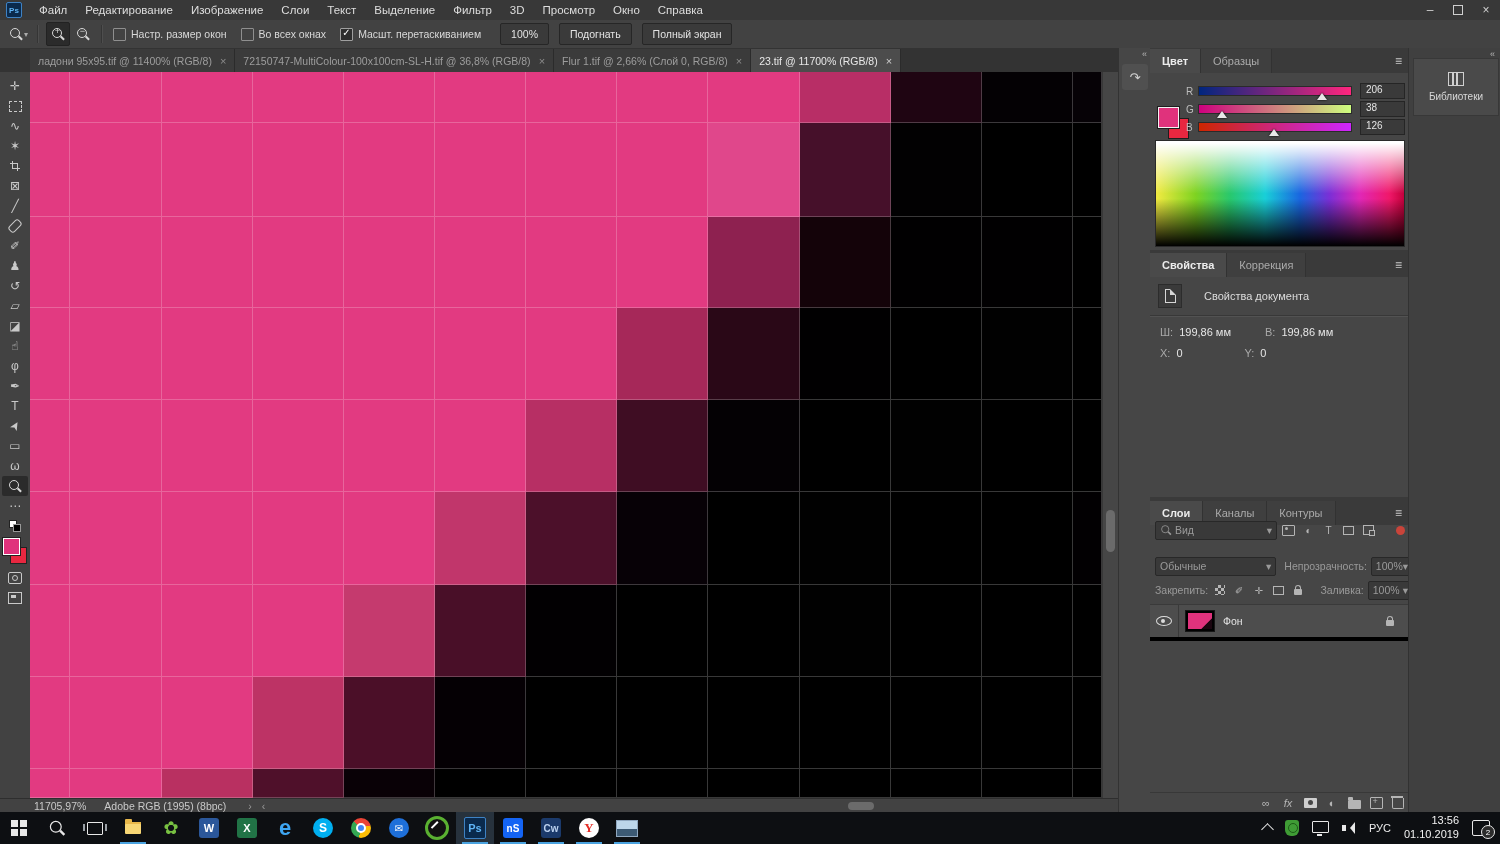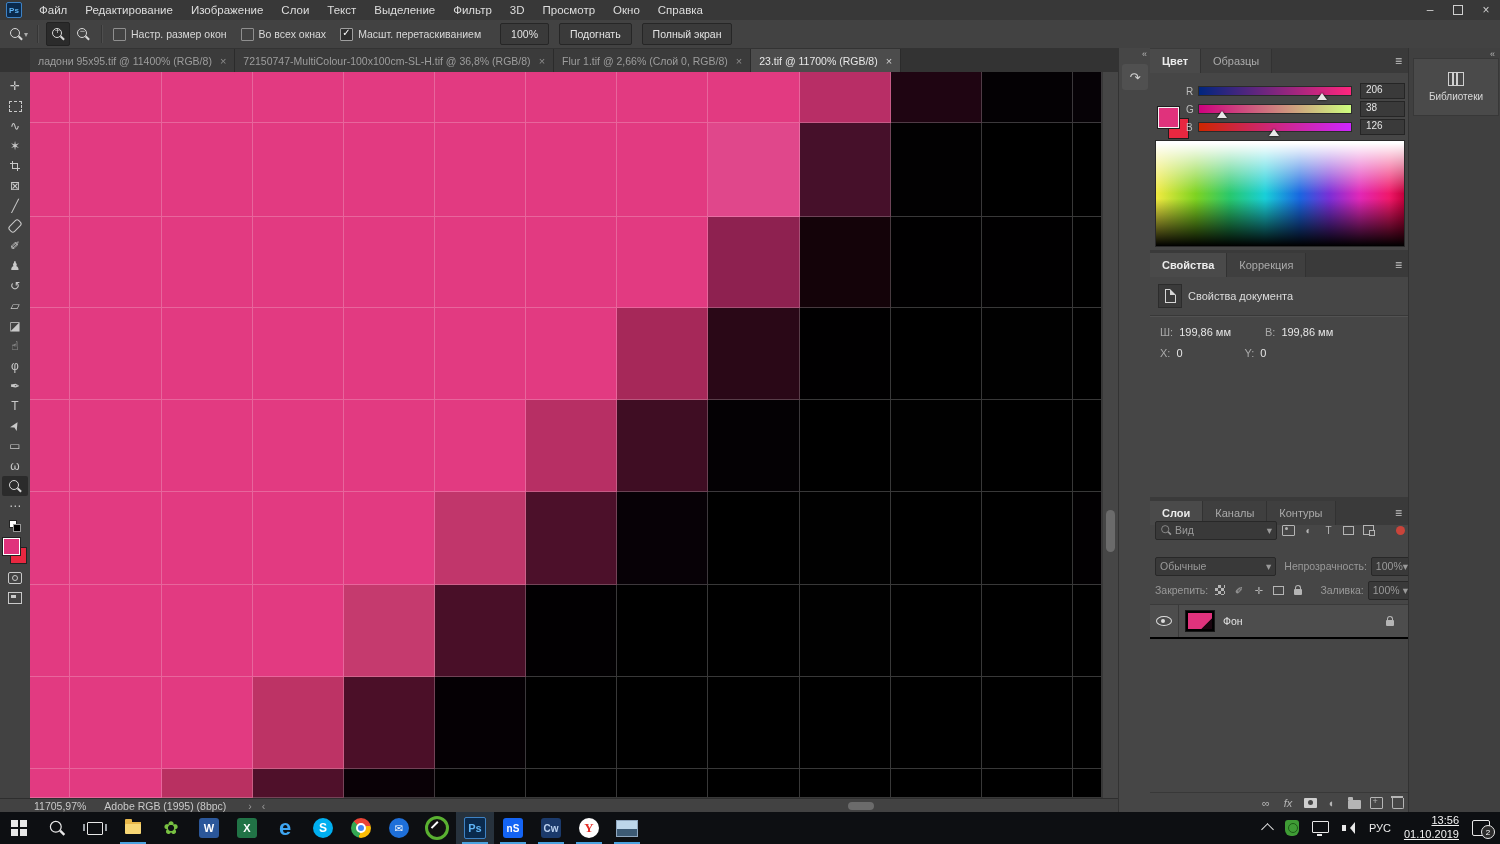--- a/index.html
+++ b/index.html
@@ -162,21 +162,21 @@
   .i-shield{width:14px;height:16px;background:#3f9c35;border-radius:3px 3px 6px 6px;position:relative;}
   .i-shield::before{content:"";position:absolute;left:3px;top:3px;width:8px;height:8px;border:1px solid #1d5c18;border-radius:50%;}
   .i-monitor{width:15px;height:10px;border:1.5px solid #e8e8e8;border-radius:1px;position:relative;margin-top:-2px;}
   .i-monitor::before{content:"";position:absolute;left:4px;bottom:-4px;width:5px;height:2px;background:#e8e8e8;}
   .i-speaker{position:relative;width:14px;height:12px;}
   .i-speaker::before{content:"";position:absolute;left:0;top:3px;width:4px;height:6px;background:#e8e8e8;}
   .i-speaker::after{content:"";position:absolute;left:2px;top:0;border:6px solid transparent;border-right:5px solid #e8e8e8;}
   .i-notif{width:16px;height:14px;border:1.5px solid #e8e8e8;border-radius:2px;position:relative;}
   .i-notif .badge{position:absolute;right:-6px;bottom:-4px;width:12px;height:12px;border-radius:50%;background:#2b2b2b;border:1px solid #e8e8e8;
     color:#fff;font-size:8px;display:flex;align-items:center;justify-content:center;}
-  #clockblock{text-align:right;font-size:11px;line-height:1.25;color:#f2f2f2;text-decoration:underline;}
+  #clockblock{text-align:right;font-size:11px;line-height:1.25;color:#f2f2f2;}
 </style>
 </head>
 <body>
 
 <div id="screen">
 
   <div id="menubar" class="abs">
     <div class="ps-logo">
         <span>Ps</span>
       </div>
@@ -544,21 +544,21 @@
           </div>
         <div class="ptab">
             <span>Коррекция</span>
           </div>
         <div class="phamburger">≡</div>
       </div>
       <div class="row" style="padding:7px 8px 6px">
         <div class="doc-icon">
             <div class="page-glyph"></div>
           </div>
-        <span style="margin-left:6px;color:#dcdcdc">Свойства документа</span>
+        <span style="margin-left:22px;color:#dcdcdc">Свойства документа</span>
       </div>
       <div class="pdivider" style="top:63px"></div>
       <div class="row" style="padding:12px 10px 0">
         <span class="proplabel">Ш:</span>
         <span class="propval" style="margin-left:6px">199,86 мм</span>
         <span class="proplabel" style="margin-left:34px">В:</span>
         <span class="propval" style="margin-left:6px">199,86 мм</span>
       </div>
       <div class="row" style="padding:9px 10px 0">
         <span class="proplabel">X:</span>
@@ -631,21 +631,21 @@
           </span>
         <span class="filter-ico">
             <span class="i-lock"></span>
           </span>
         <span style="margin-left:14px">Заливка:</span>
         <div class="inputbox" style="width:36px;margin-left:4px">
           <span>100%</span>
             <span style="margin-left:auto">▾</span>
         </div>
       </div>
-      <div class="lrow" style="top:104px;height:32px;background:#4d4d4d;border-top:1px solid #3a3a3a;border-bottom:2px solid #000000">
+      <div class="lrow" style="top:104px;height:32px;background:#4d4d4d;border-top:1px solid #3a3a3a;border-bottom:4px solid #000000">
         <div style="width:28px;display:flex;justify-content:center;border-right:1px solid #3a3a3a;height:100%;align-items:center">
           <span class="i-eye"></span>
         </div>
         <div class="layerthumb" style="margin-left:6px"></div>
         <span style="margin-left:8px;color:#e3e3e3">Фон</span>
         <span class="i-lock" style="margin-left:auto;margin-right:14px"></span>
       </div>
       <div class="lrow" style="bottom:0;height:19px;border-top:1px solid #383838;justify-content:flex-end;padding-right:8px;gap:2px">
         <span class="bottom-ico">
             <span>∞</span>

